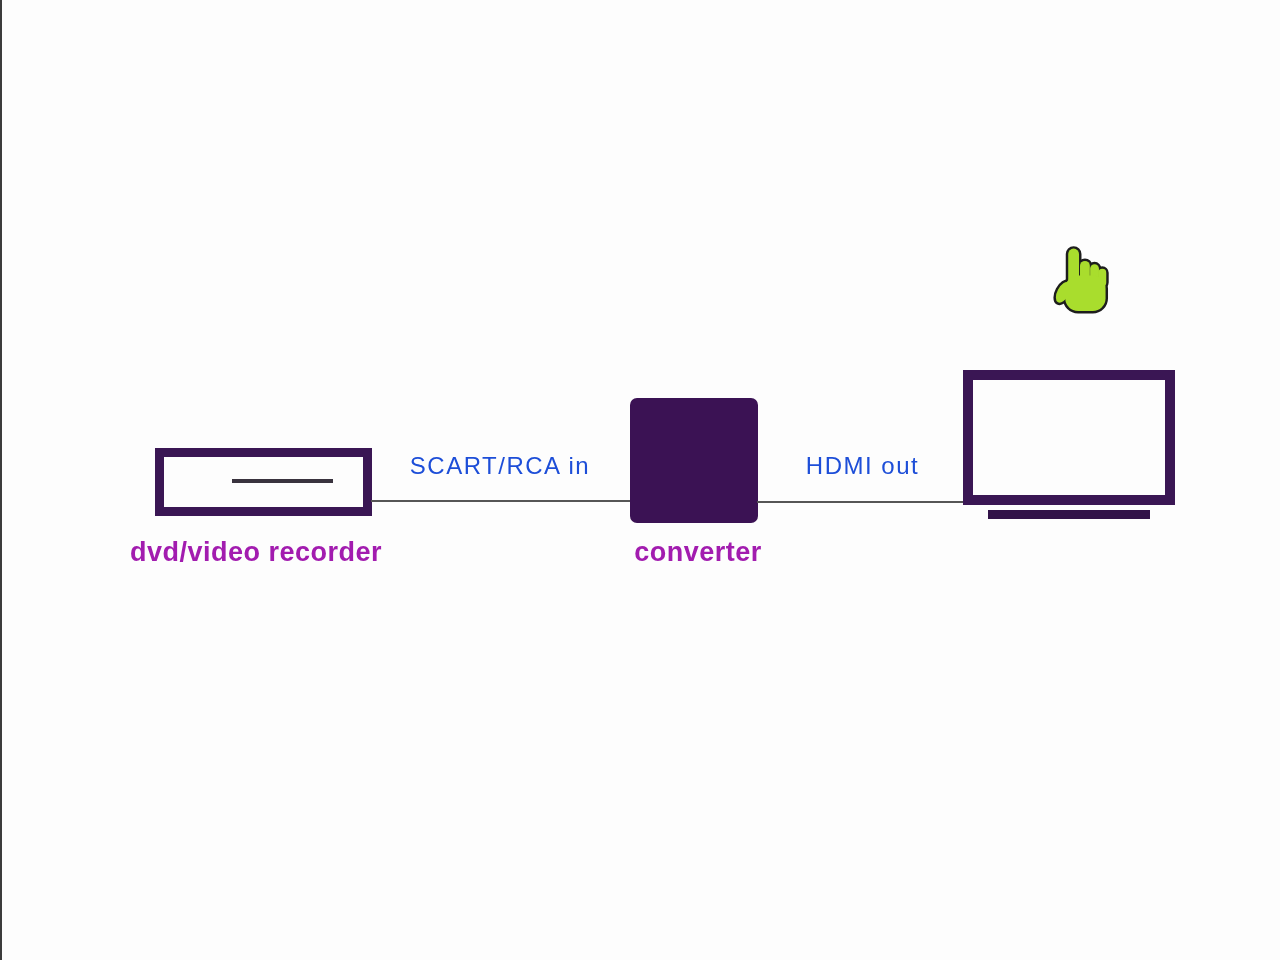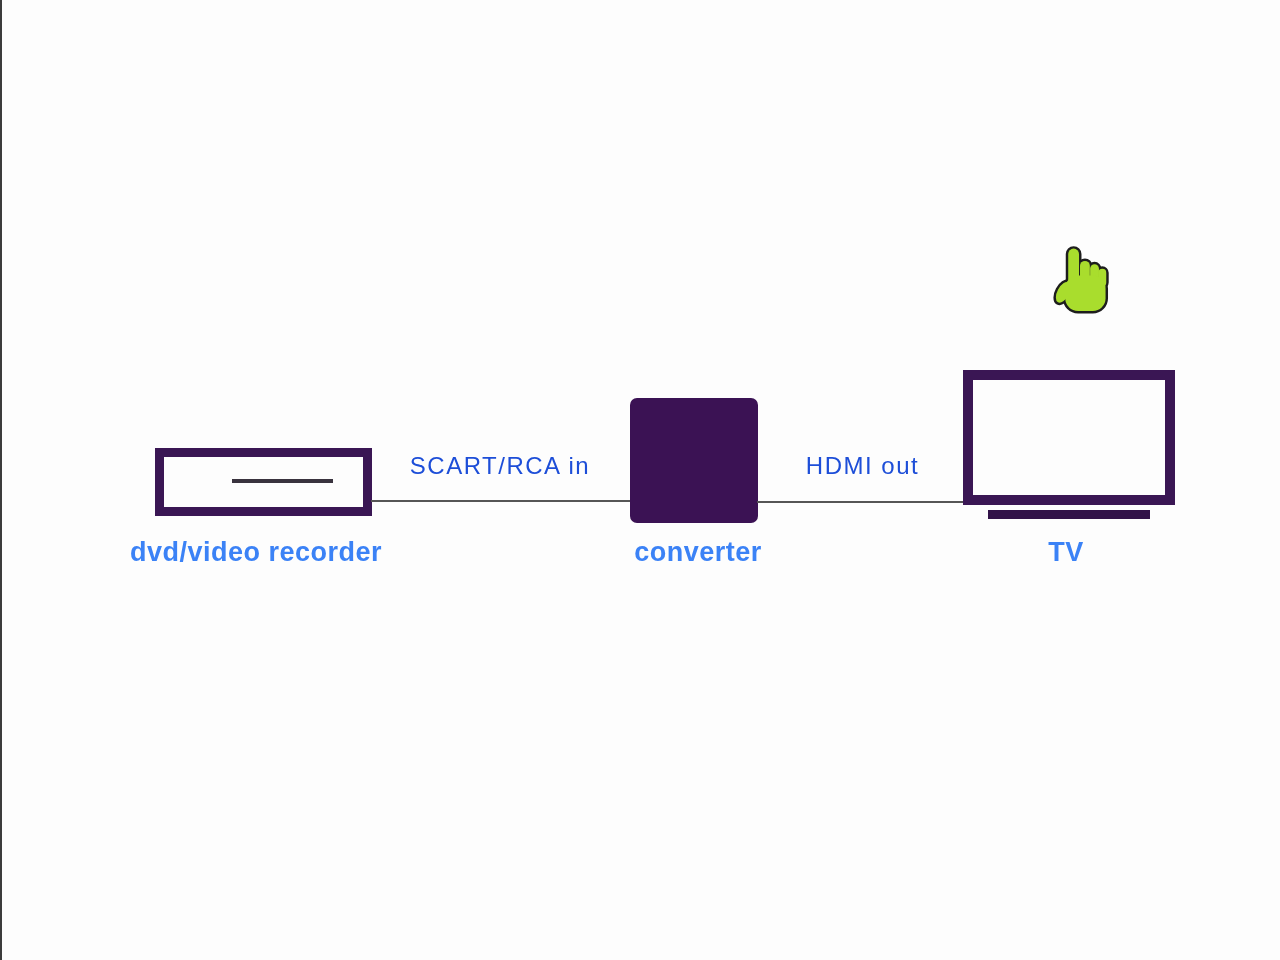--- a/index.html
+++ b/index.html
@@ -81,21 +81,21 @@
     color: #1d4ed8;
     font-size: 24px;
     letter-spacing: 1.5px;
     text-align: center;
     white-space: nowrap;
   }
   .conn-label-1 { left: 380px; top: 452px; width: 240px; }
   .conn-label-2 { left: 770px; top: 452px; width: 185px; }
   .device-label {
     position: absolute;
-    color: #3b82f6;
+    color: #a21caf;
     font-size: 27px;
     font-weight: bold;
     letter-spacing: 0.5px;
     text-align: center;
     white-space: nowrap;
   }
   .device-label-dvd       { left: 106px; top: 537px; width: 300px; }
   .device-label-converter { left: 548px; top: 537px; width: 300px; }
   .device-label-tv        { left: 916px; top: 537px; width: 300px; }
   
@@ -123,21 +123,20 @@
   <div class="conn-label conn-label-1">SCART/RCA in</div>
 
   <div class="converter-shape"></div>
   <div class="device-label device-label-converter">converter</div>
 
   <div class="wire wire-2"></div>
   <div class="conn-label conn-label-2">HDMI out</div>
 
   <div class="tv-screen"></div>
   <div class="tv-stand"></div>
-  <div class="device-label device-label-tv">TV</div>
 
   <svg class="cursor-hand" viewBox="0 0 58 74" xmlns="http://www.w3.org/2000/svg">
 
     <g stroke="#1d1d1d" stroke-width="5" stroke-linejoin="round" fill="#a9dd2d">
       <rect x="16.5" y="2.5" width="11" height="38" rx="5.5"></rect>
       <rect x="28.5" y="15" width="10" height="23" rx="5"></rect>
       <rect x="38.8" y="18.5" width="9" height="21" rx="4.5"></rect>
       <rect x="47.2" y="23" width="8" height="18" rx="4"></rect>
       <ellipse cx="11.5" cy="47" rx="6" ry="11.5" transform="rotate(28 11.5 47)"></ellipse>
       <rect x="13.5" y="30" width="41" height="36" rx="13"></rect>

